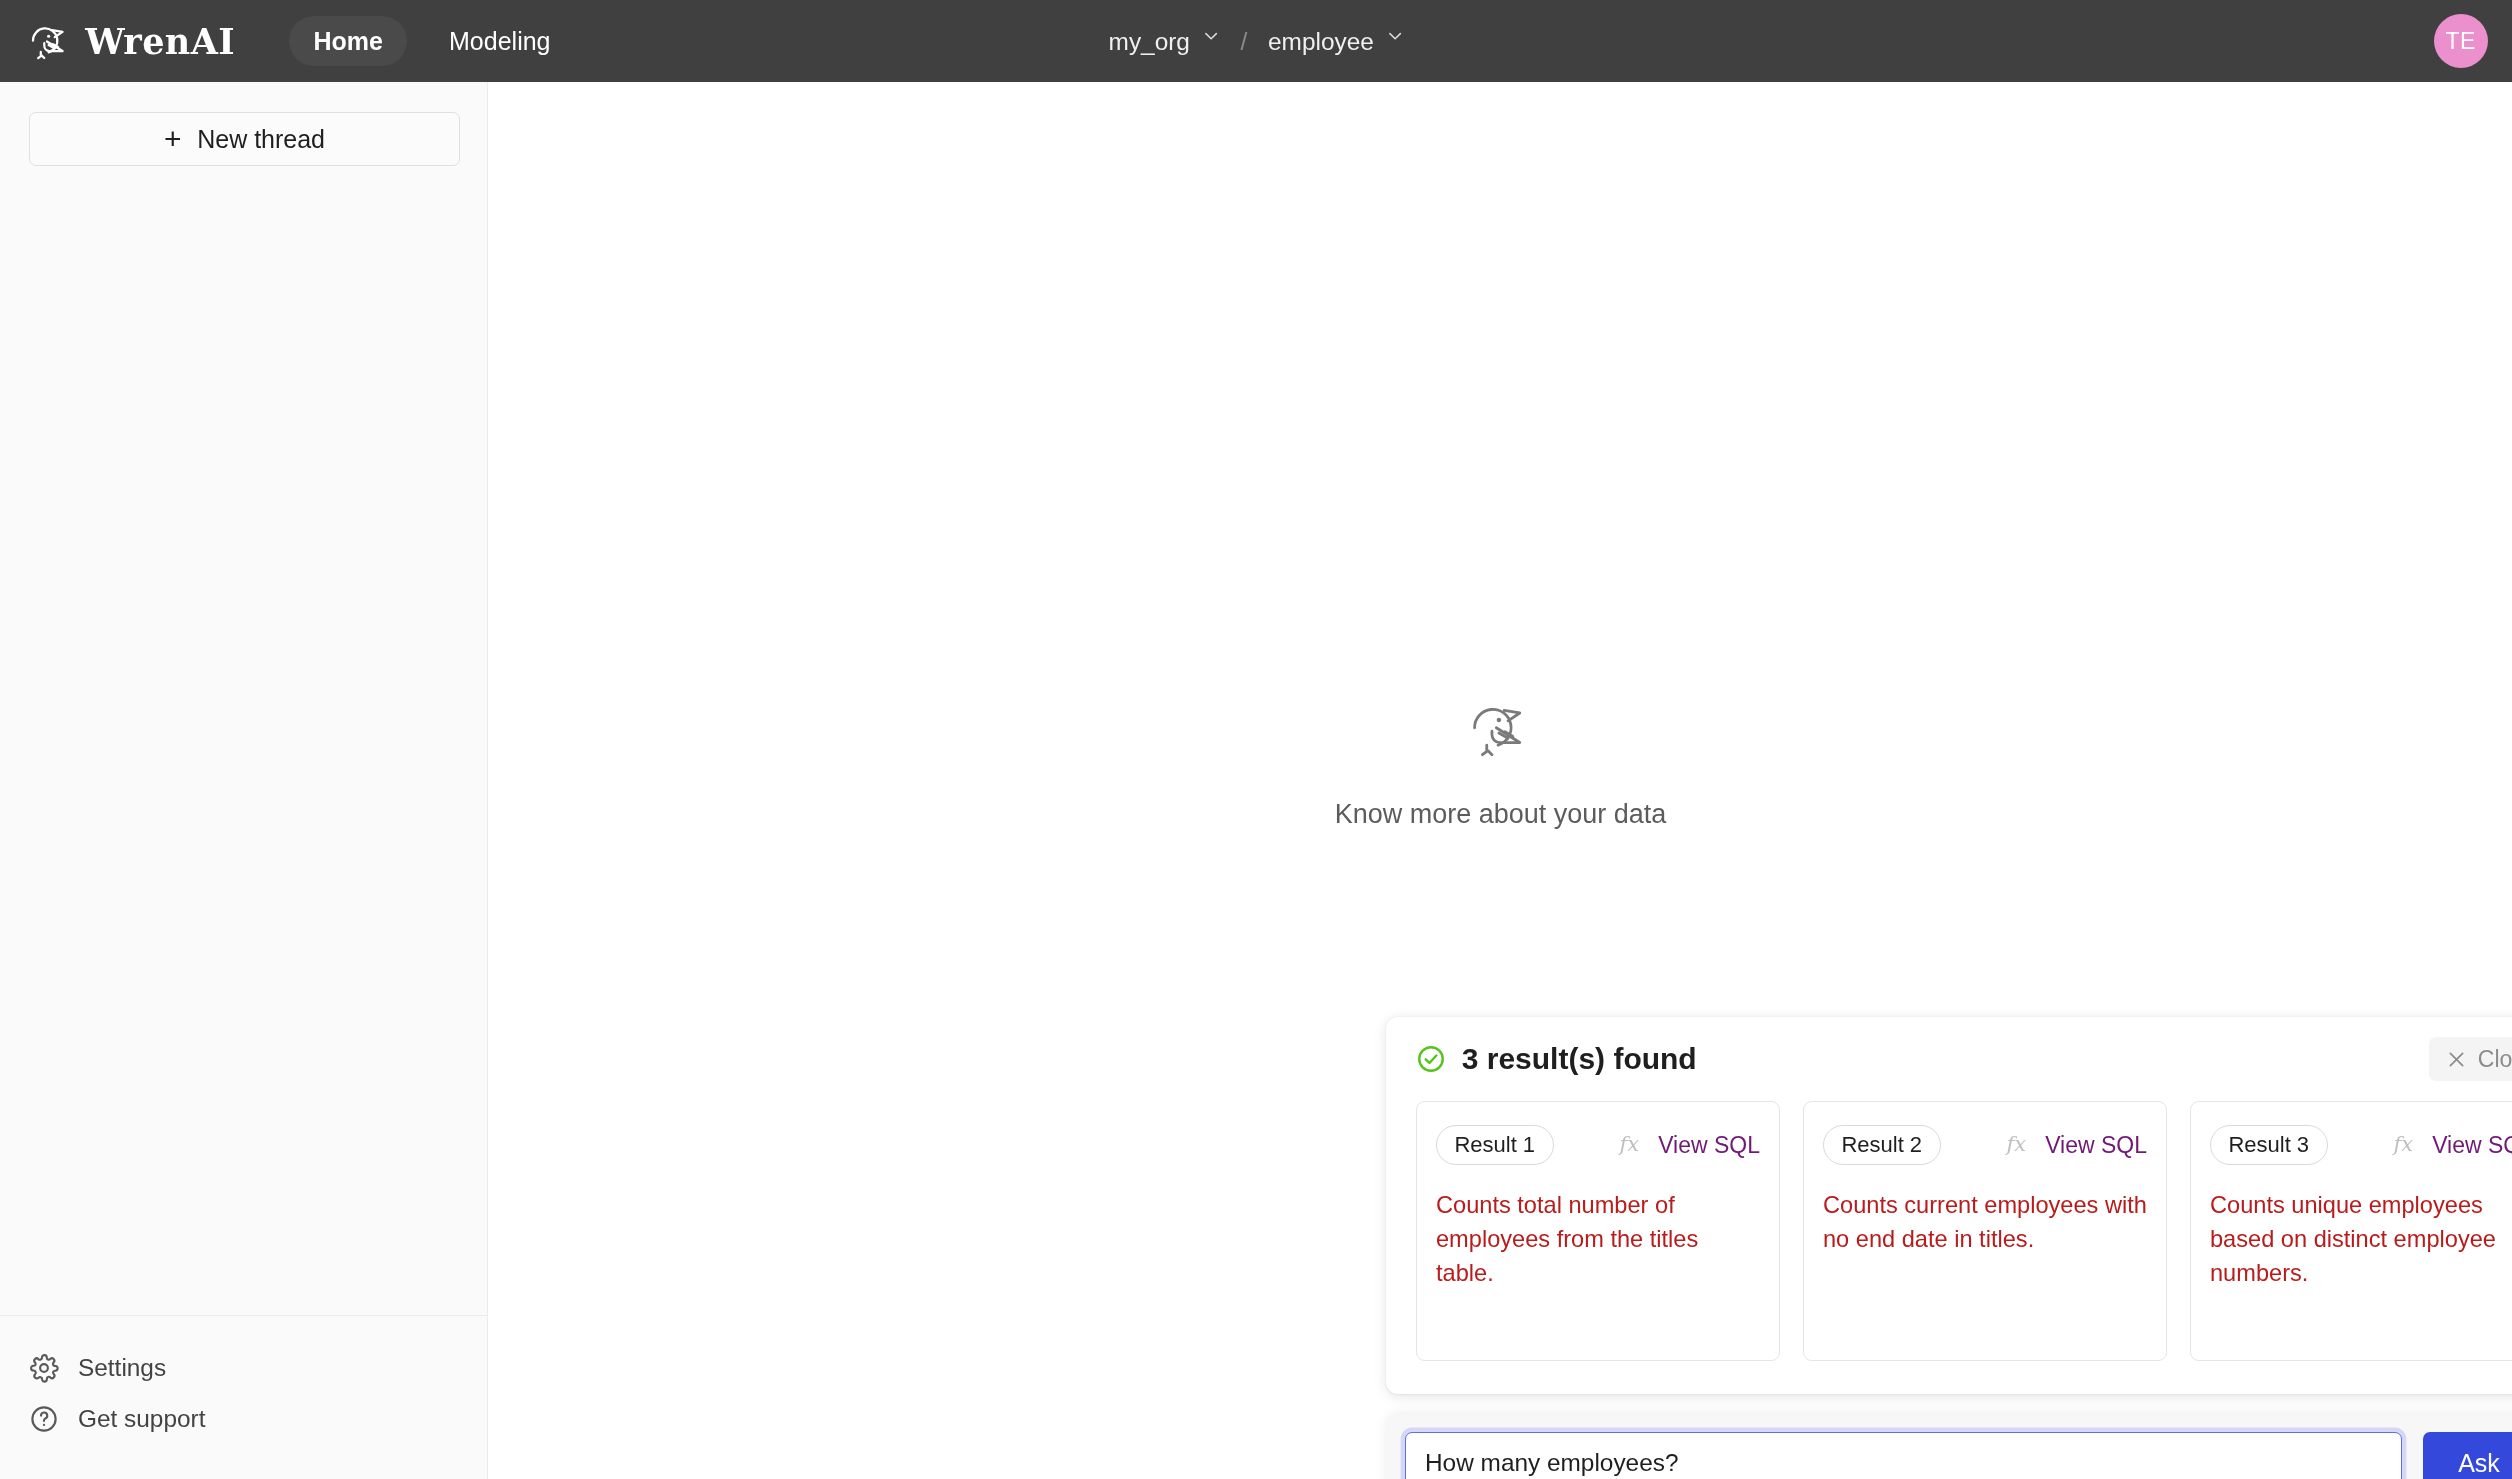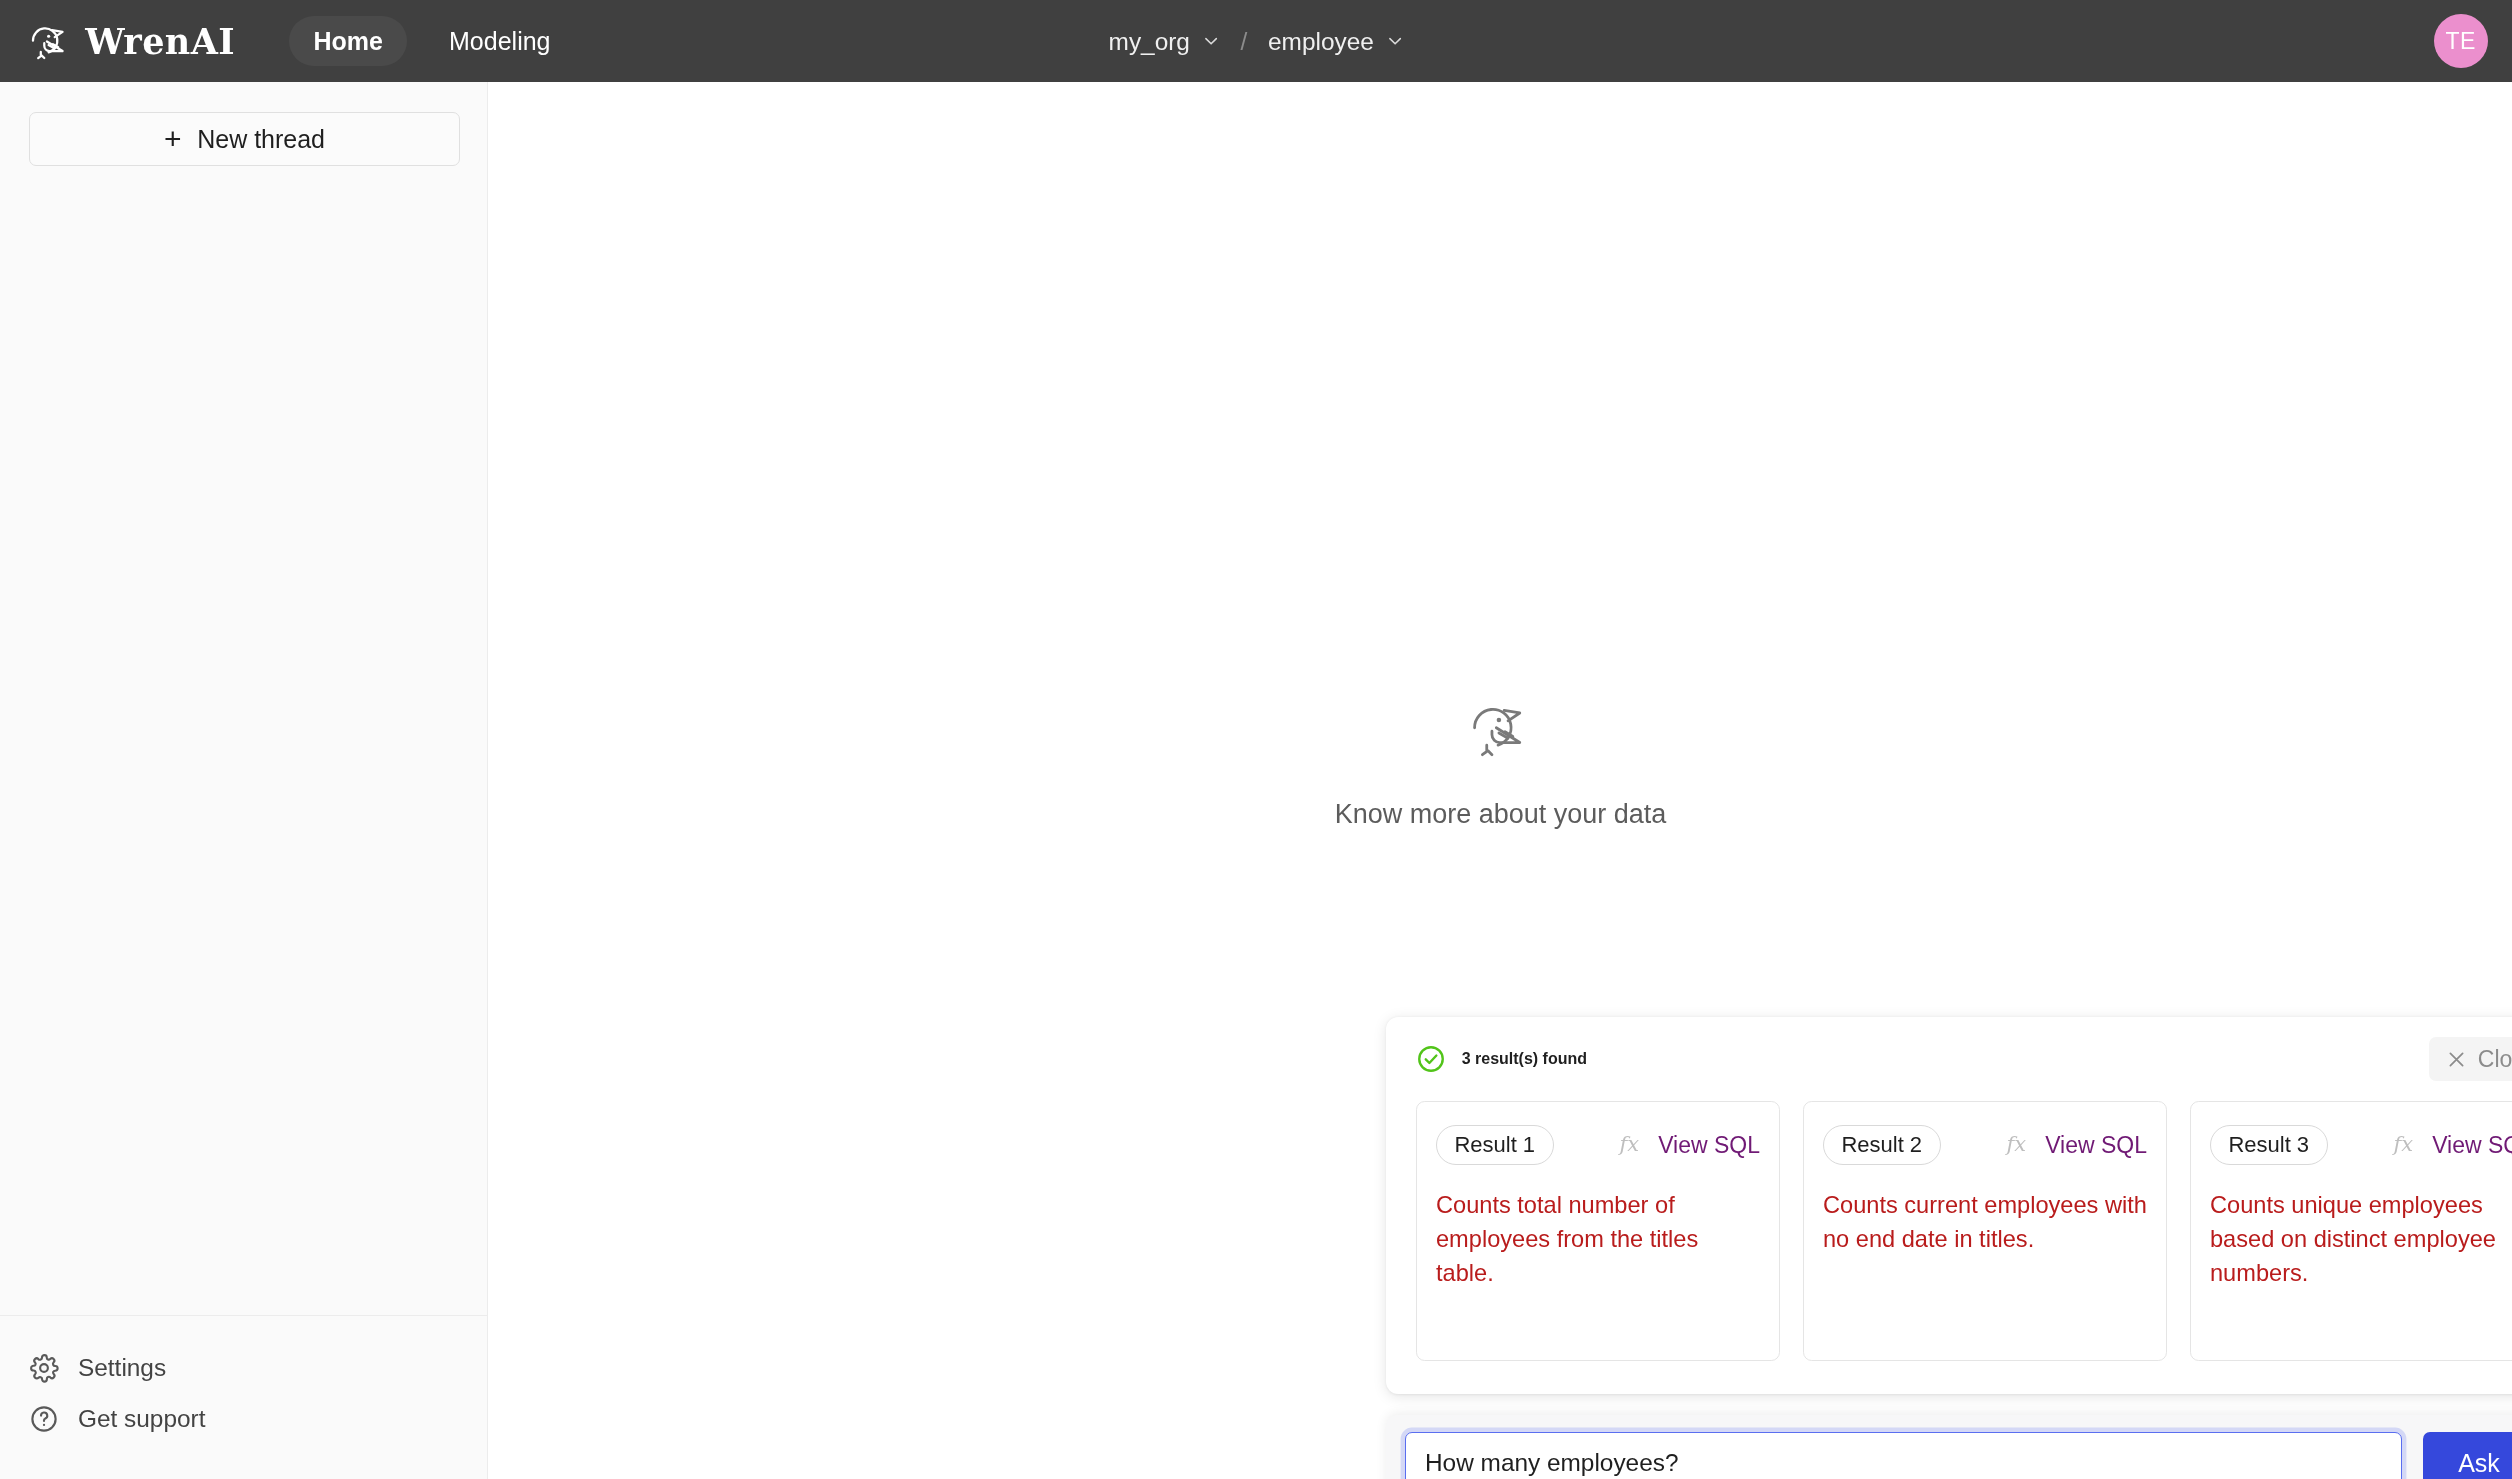--- a/index.html
+++ b/index.html
@@ -31,21 +31,21 @@
   }
   .nav-item.active { background: #4a4a4a; font-weight: 700; }
 
   .breadcrumb {
     position: absolute; left: 50%; top: 50%;
     transform: translate(-50%, -50%);
     display: flex; align-items: center; gap: 8.7px;
     white-space: nowrap;
   }
   .crumb {
-    display: flex; align-items: center; gap: 12.2px;
+    display: flex; align-items: flex-start; gap: 12.2px;
     color: #f0f0f0; font-size: 24.4px; cursor: pointer;
     padding: 3.5px 5.2px;
   }
   .crumb-sep { color: #8c8c8c; font-size: 24.4px; margin: 0 7px; }
   .chev { display: inline-block; width: 17.4px; height: 17.4px; }
   .chev svg { display: block; }
 
   .avatar {
     position: absolute; right: 24.4px; top: 50%;
     transform: translateY(-50%);
@@ -114,21 +114,21 @@
     box-shadow: 0 2.6px 14px rgba(0,0,0,.10), 0 0.9px 2.6px rgba(0,0,0,.06);
   }
   .results-head {
     position: absolute; left: 0; top: 0;
     width: 100%; height: 84px;
     display: flex; align-items: center;
     padding: 0 30px 0 30px;
   }
   .check-ico { width: 30px; height: 30px; flex: none; }
   .results-title {
-    margin-left: 15.7px; font-size: 16px; color: #1f1f1f; font-weight: 600;
+    margin-left: 15.7px; font-size: 30px; color: #1f1f1f; font-weight: 600;
     white-space: nowrap;
   }
   .close-btn {
     margin-left: auto;
     display: flex; align-items: center; gap: 10.5px;
     background: #f4f4f4; border-radius: 7px;
     padding: 8.7px 17.4px; cursor: pointer;
   }
   .close-btn .x { width: 21px; height: 21px; }
   .close-btn .lbl { font-size: 23px; color: #8c8c8c; }

